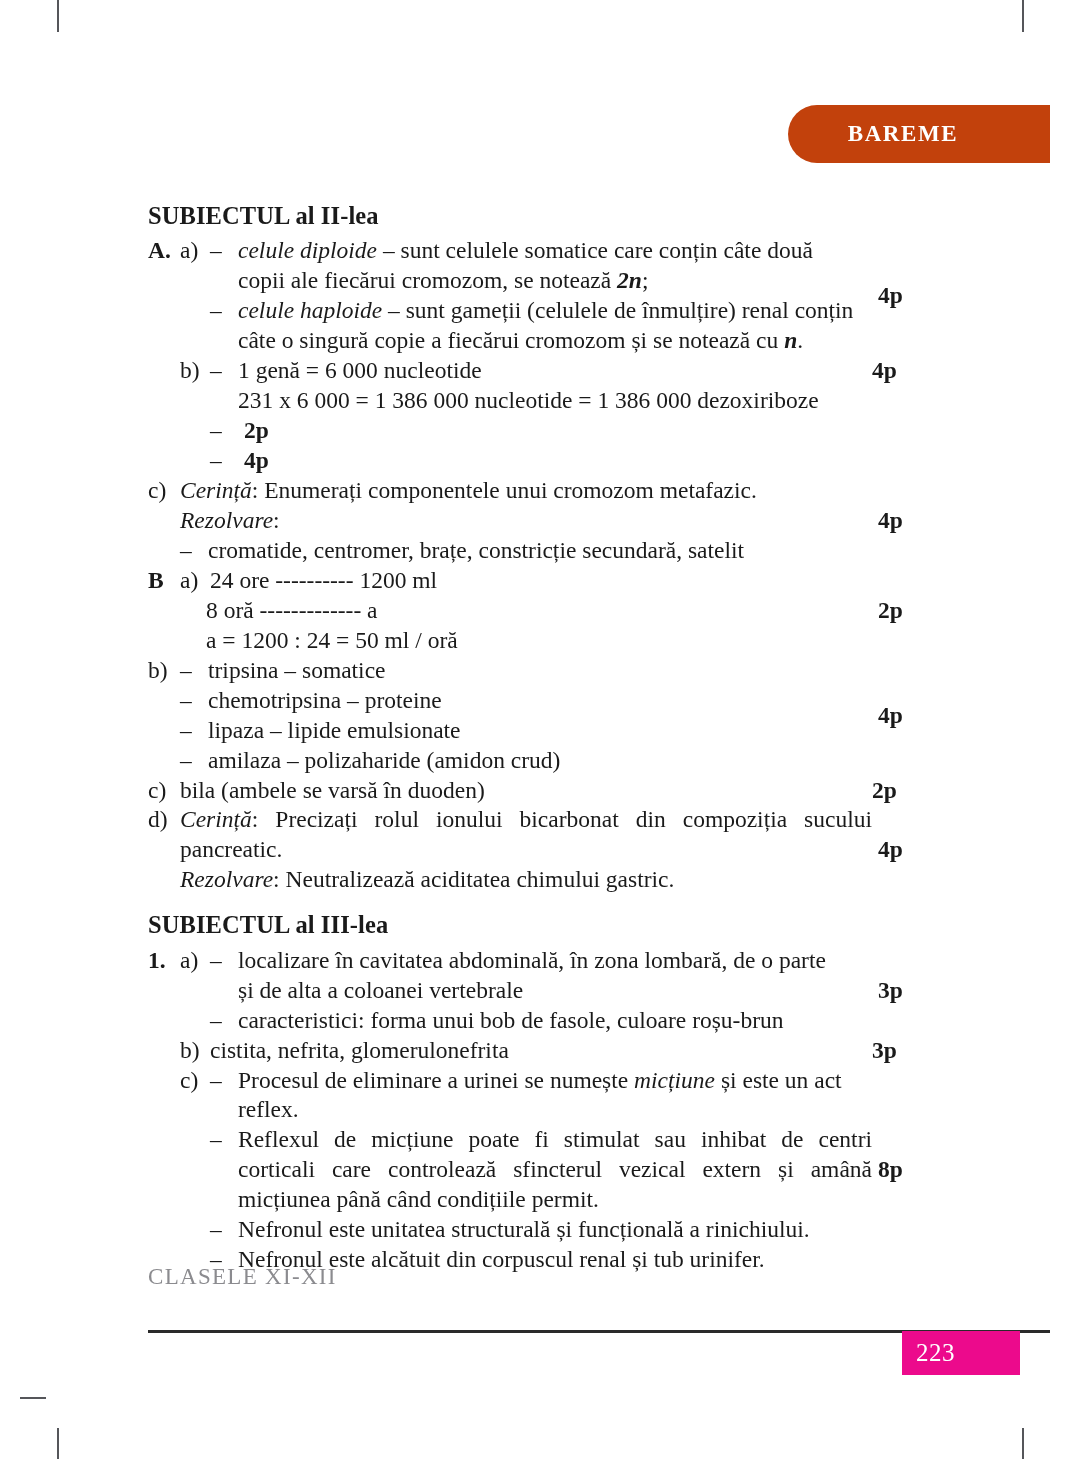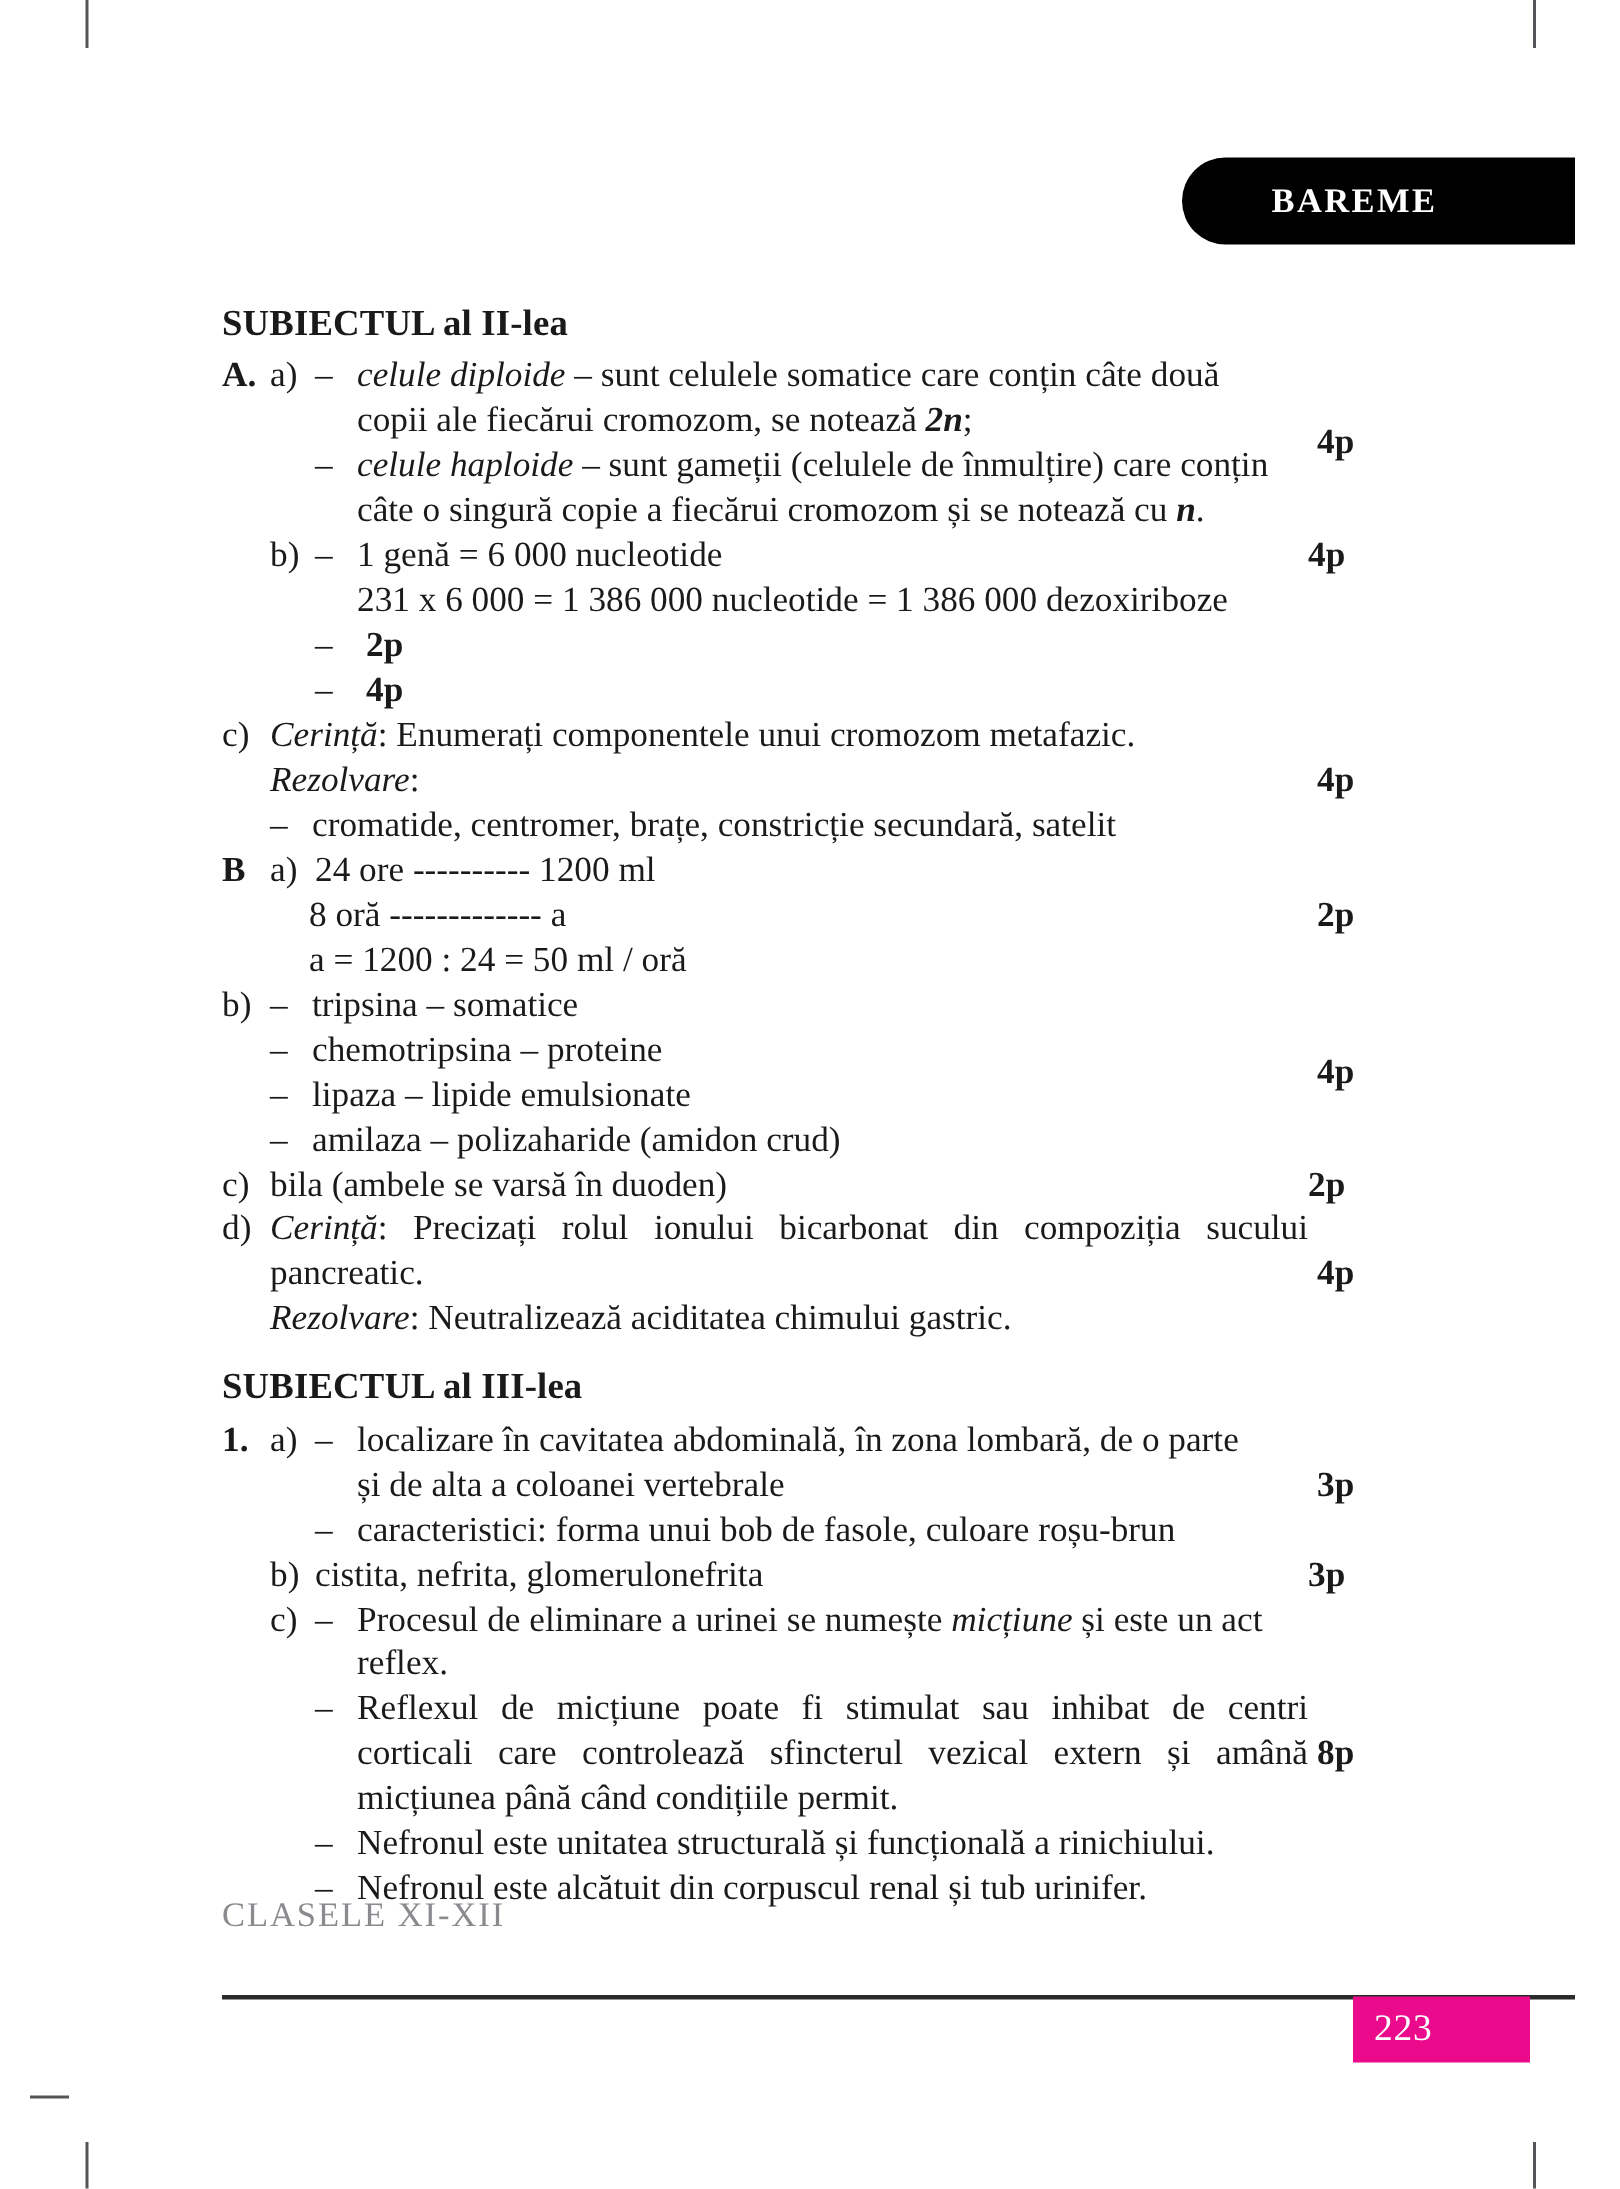--- a/index.html
+++ b/index.html
@@ -33,21 +33,21 @@
   .badge-wrap {
     position: absolute;
     left: 788px;
     top: 105px;
     width: 262px;
     height: 58px;
   }
   .badge {
     width: 100%;
     height: 100%;
-    background: #000000;
+    background: #c2410c;
     border-top-left-radius: 29px;
     border-bottom-left-radius: 29px;
     display: flex;
     align-items: center;
     justify-content: center;
     box-sizing: border-box;
     padding-right: 32px;
   }
   .badge-label {
     color: #ffffff;
@@ -193,21 +193,21 @@
           <span class="c-d">–</span>
           <span class="txt"><i>celule diploide</i><span> – sunt celulele somatice care conțin câte două</span></span>
         </div>
         <div class="line">
           <span class="cont txt"><span>copii ale fiecărui cromozom, se notează </span><b><i>2n</i></b><span>;</span></span>
         </div>
         <div class="line">
           <span class="c-a"></span>
           <span class="c-b"></span>
           <span class="c-d">–</span>
-          <span class="txt"><i>celule haploide</i><span> – sunt gameții (celulele de înmulțire) care conțin</span></span>
+          <span class="txt"><i>celule haploide</i><span> – sunt gameții (celulele de înmulțire) renal conțin</span></span>
         </div>
         <div class="line">
           <span class="cont txt"><span>câte o singură copie a fiecărui cromozom și se notează cu </span><b><i>n</i></b><span>.</span></span>
         </div>
       </div>
       <div class="group-pts">4p</div>
     </div>
 
     <div class="blk">
       <div class="line">

